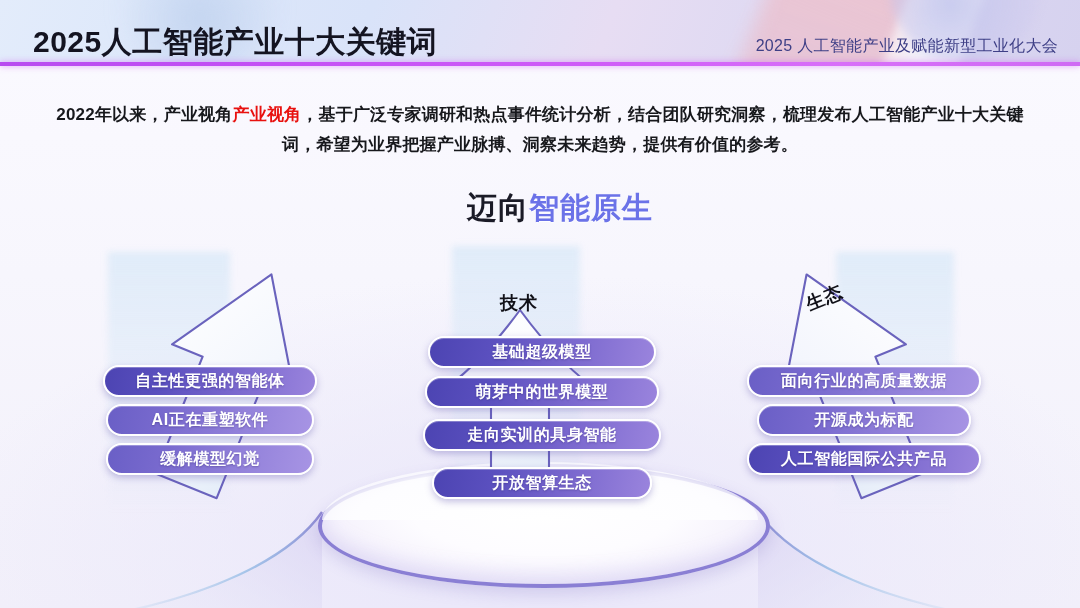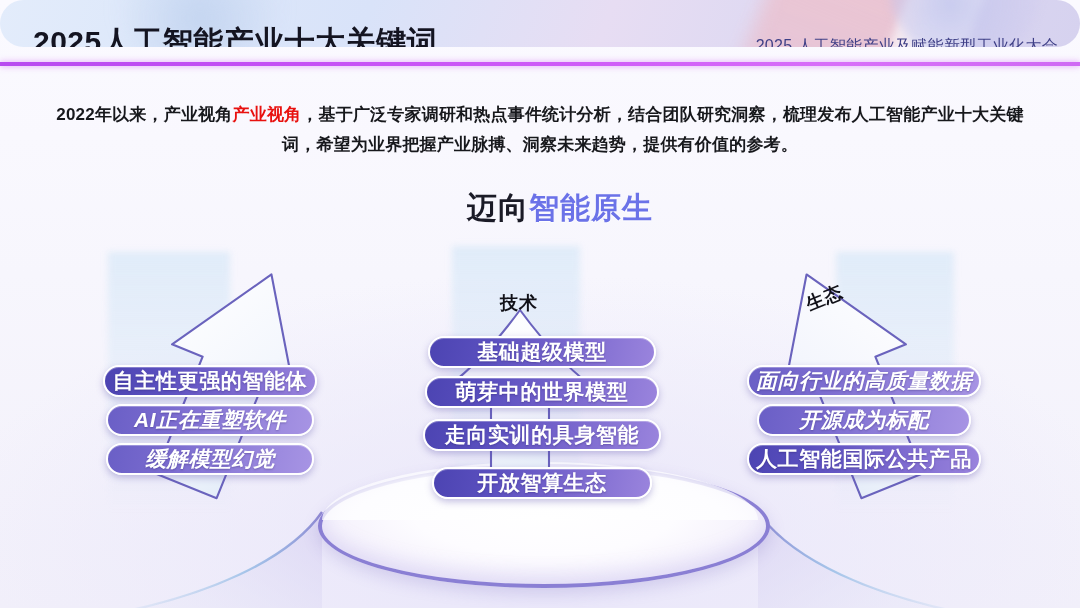--- a/index.html
+++ b/index.html
@@ -10,25 +10,24 @@
   }
   .slide{
     position:relative;width:1080px;height:608px;overflow:hidden;
     background:
       radial-gradient(ellipse 900px 420px at 50% 92%, #e9e6fa 0%, rgba(244,243,252,0) 68%),
       linear-gradient(180deg,#fbfaff 0%, #f7f6fd 45%, #f2f0fa 100%);
   }
 
   
   .header{
-    position:absolute;left:0;top:0;width:1080px;height:47px;
+    position:absolute;left:0;top:0;width:1080px;height:62px;
     background:
       linear-gradient(110deg,#e3ecfb 0%, #dce7fa 18%, #d9e3f9 34%, #e7ddf3 56%, #ded9f2 72%, #d6d2ef 100%);
     overflow:hidden;
-    border-radius:25px;
   }
   .hdr-swoosh1{
     position:absolute;right:180px;top:-110px;width:150px;height:320px;
     background:linear-gradient(180deg,rgba(240,196,205,.95),rgba(226,182,204,.55));
     transform:rotate(22deg);filter:blur(9px);
   }
   .hdr-swoosh2{
     position:absolute;right:118px;top:-120px;width:72px;height:340px;
     background:linear-gradient(180deg,rgba(255,255,255,.95),rgba(255,255,255,.35));
     transform:rotate(20deg);filter:blur(5px);
@@ -116,28 +115,27 @@
     white-space:nowrap;letter-spacing:1px;
   }
 
   
   .pill{
     position:absolute;height:32px;border-radius:17px;
     background:linear-gradient(100deg,#4c44b2 0%, #5b50bf 28%, #7866cd 60%, #9a84dd 100%);
     border:2px solid #ffffff;
     box-shadow:0 3px 7px rgba(92,78,170,.34), inset 0 1px 0 rgba(255,255,255,.30);
     display:flex;align-items:center;justify-content:center;
-    color:#ffffff;font-size:21px;font-weight:bold;letter-spacing:.6px;
+    color:#ffffff;font-size:16px;font-weight:bold;letter-spacing:.6px;
     white-space:nowrap;
     text-shadow:0 1px 2px rgba(40,30,100,.35);
     box-sizing:border-box;
   }
   .pill.lilac{
     background:linear-gradient(100deg,#6a5fc6 0%, #7a6bcf 30%, #9281da 65%, #a794e4 100%);
-    font-style:italic;
   }
 </style>
 </head>
 <body>
 
 <div class="slide">
 
   <div class="header">
     <div class="hdr-blob2"></div>
     <div class="hdr-swoosh1"></div>

